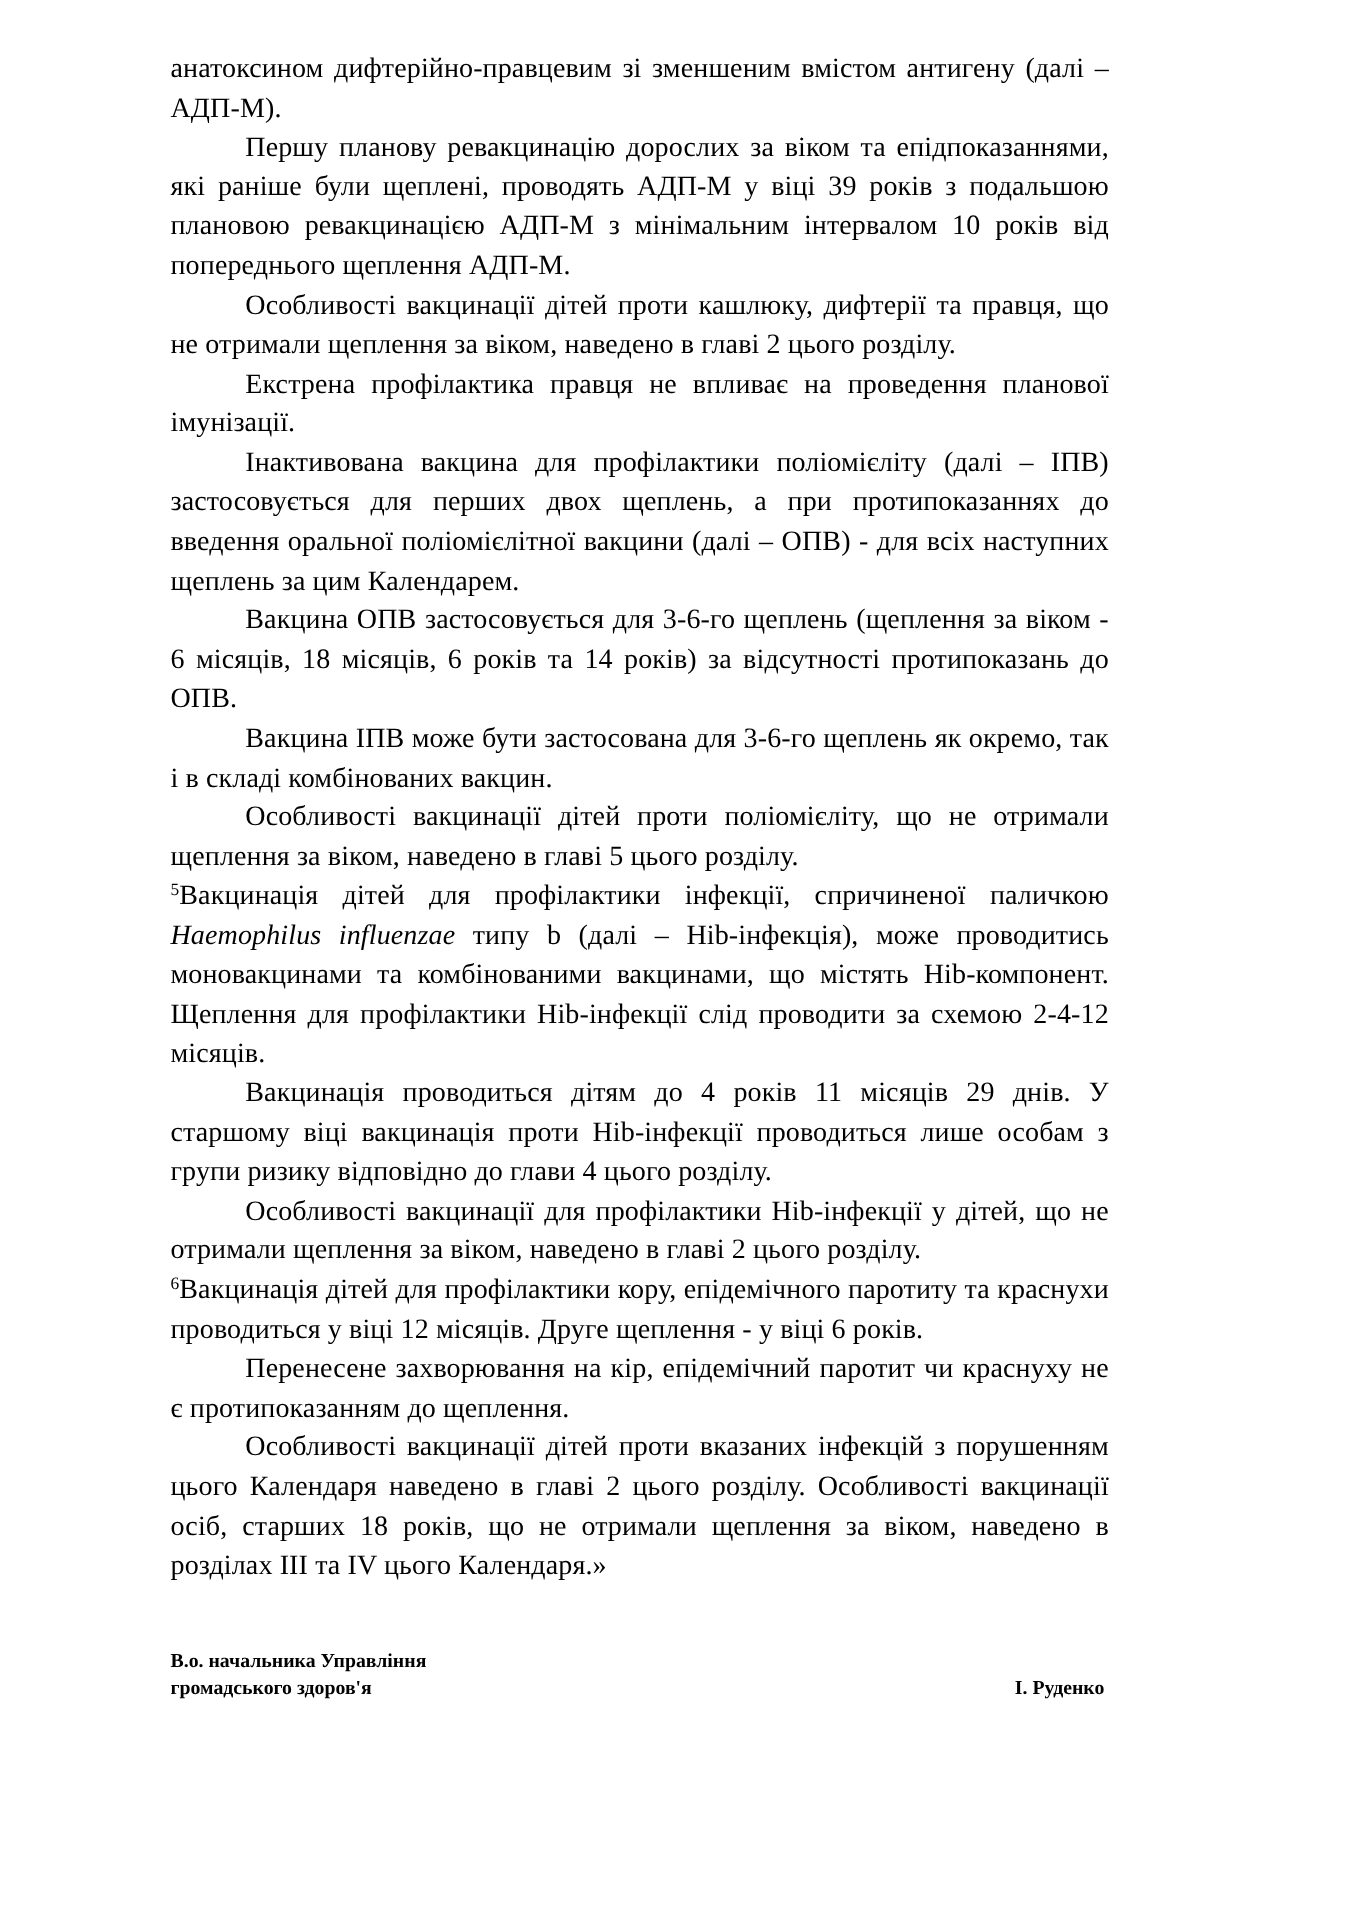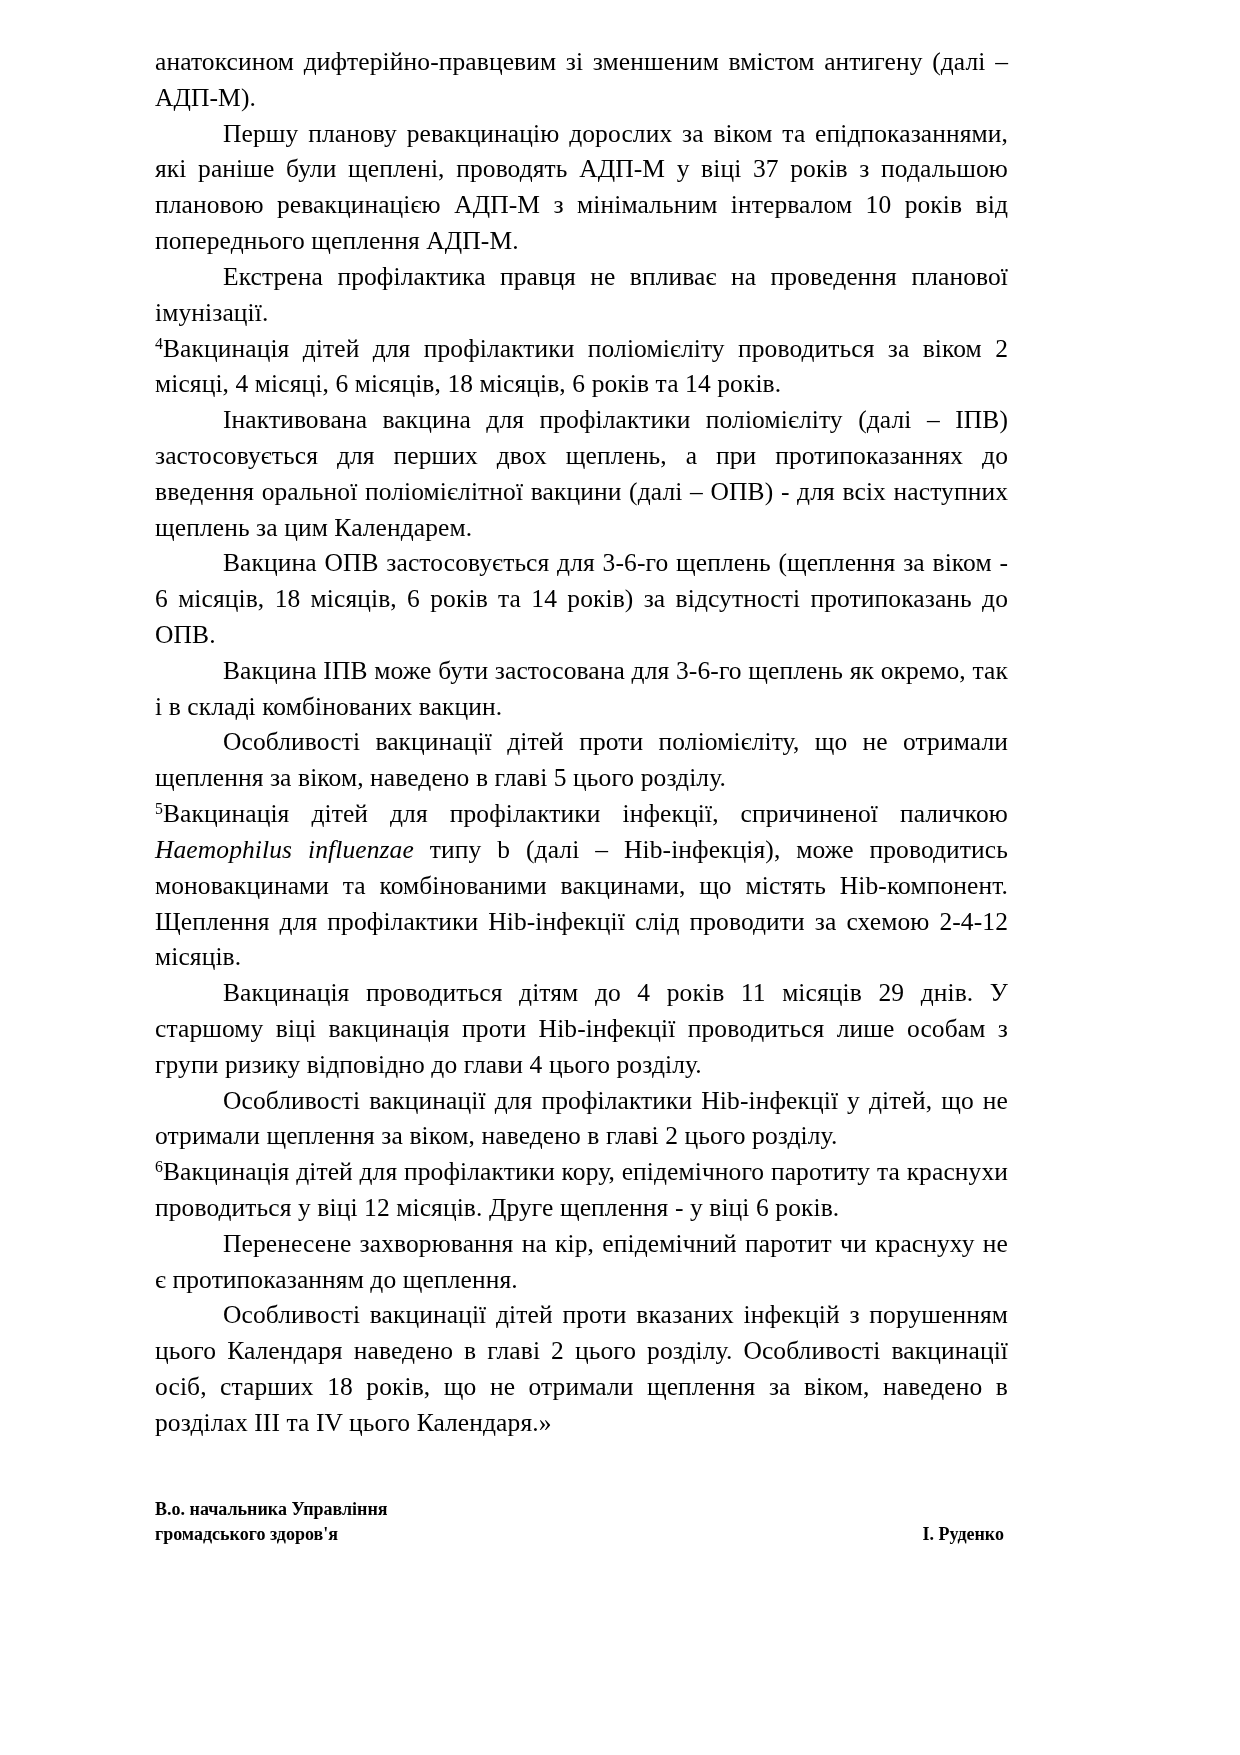--- a/index.html
+++ b/index.html
@@ -73,31 +73,31 @@
 
 <div class="page">
 
   <div class="body-text">
 
     <p class="noindent">
       <span>анатоксином дифтерійно-правцевим зі зменшеним вмістом антигену (далі – АДП-М).</span>
     </p>
 
     <p class="indent">
-      <span>Першу планову ревакцинацію дорослих за віком та епідпоказаннями, які раніше були щеплені, проводять АДП-М у віці 37 років з подальшою плановою ревакцинацією АДП-М з мінімальним інтервалом 10 років від попереднього щеплення АДП-М.</span>
+      <span>Першу планову ревакцинацію дорослих за віком та епідпоказаннями, які раніше були щеплені, проводять АДП-М у віці 39 років з подальшою плановою ревакцинацією АДП-М з мінімальним інтервалом 10 років від попереднього щеплення АДП-М.</span>
     </p>
 
+    <p class="indent">
+      <span>Особливості вакцинації дітей проти кашлюку, дифтерії та правця, що не отримали щеплення за віком, наведено в главі 2 цього розділу.</span>
+    </p>
 
     <p class="indent">
       <span>Екстрена профілактика правця не впливає на проведення планової імунізації.</span>
     </p>
 
-    <p class="noindent">
-      <sup class="fn">4</sup><span>Вакцинація дітей для профілактики поліомієліту проводиться за віком 2 місяці, 4 місяці, 6 місяців, 18 місяців, 6 років та 14 років.</span>
-    </p>
 
     <p class="indent">
       <span>Інактивована вакцина для профілактики поліомієліту (далі – ІПВ) застосовується для перших двох щеплень, а при протипоказаннях до введення оральної поліомієлітної вакцини (далі – ОПВ) - для всіх наступних щеплень за цим Календарем.</span>
     </p>
 
     <p class="indent">
       <span>Вакцина ОПВ застосовується для 3-6-го щеплень (щеплення за віком - 6 місяців, 18 місяців, 6 років та 14 років) за відсутності протипоказань до ОПВ.</span>
     </p>
 
     <p class="indent">

